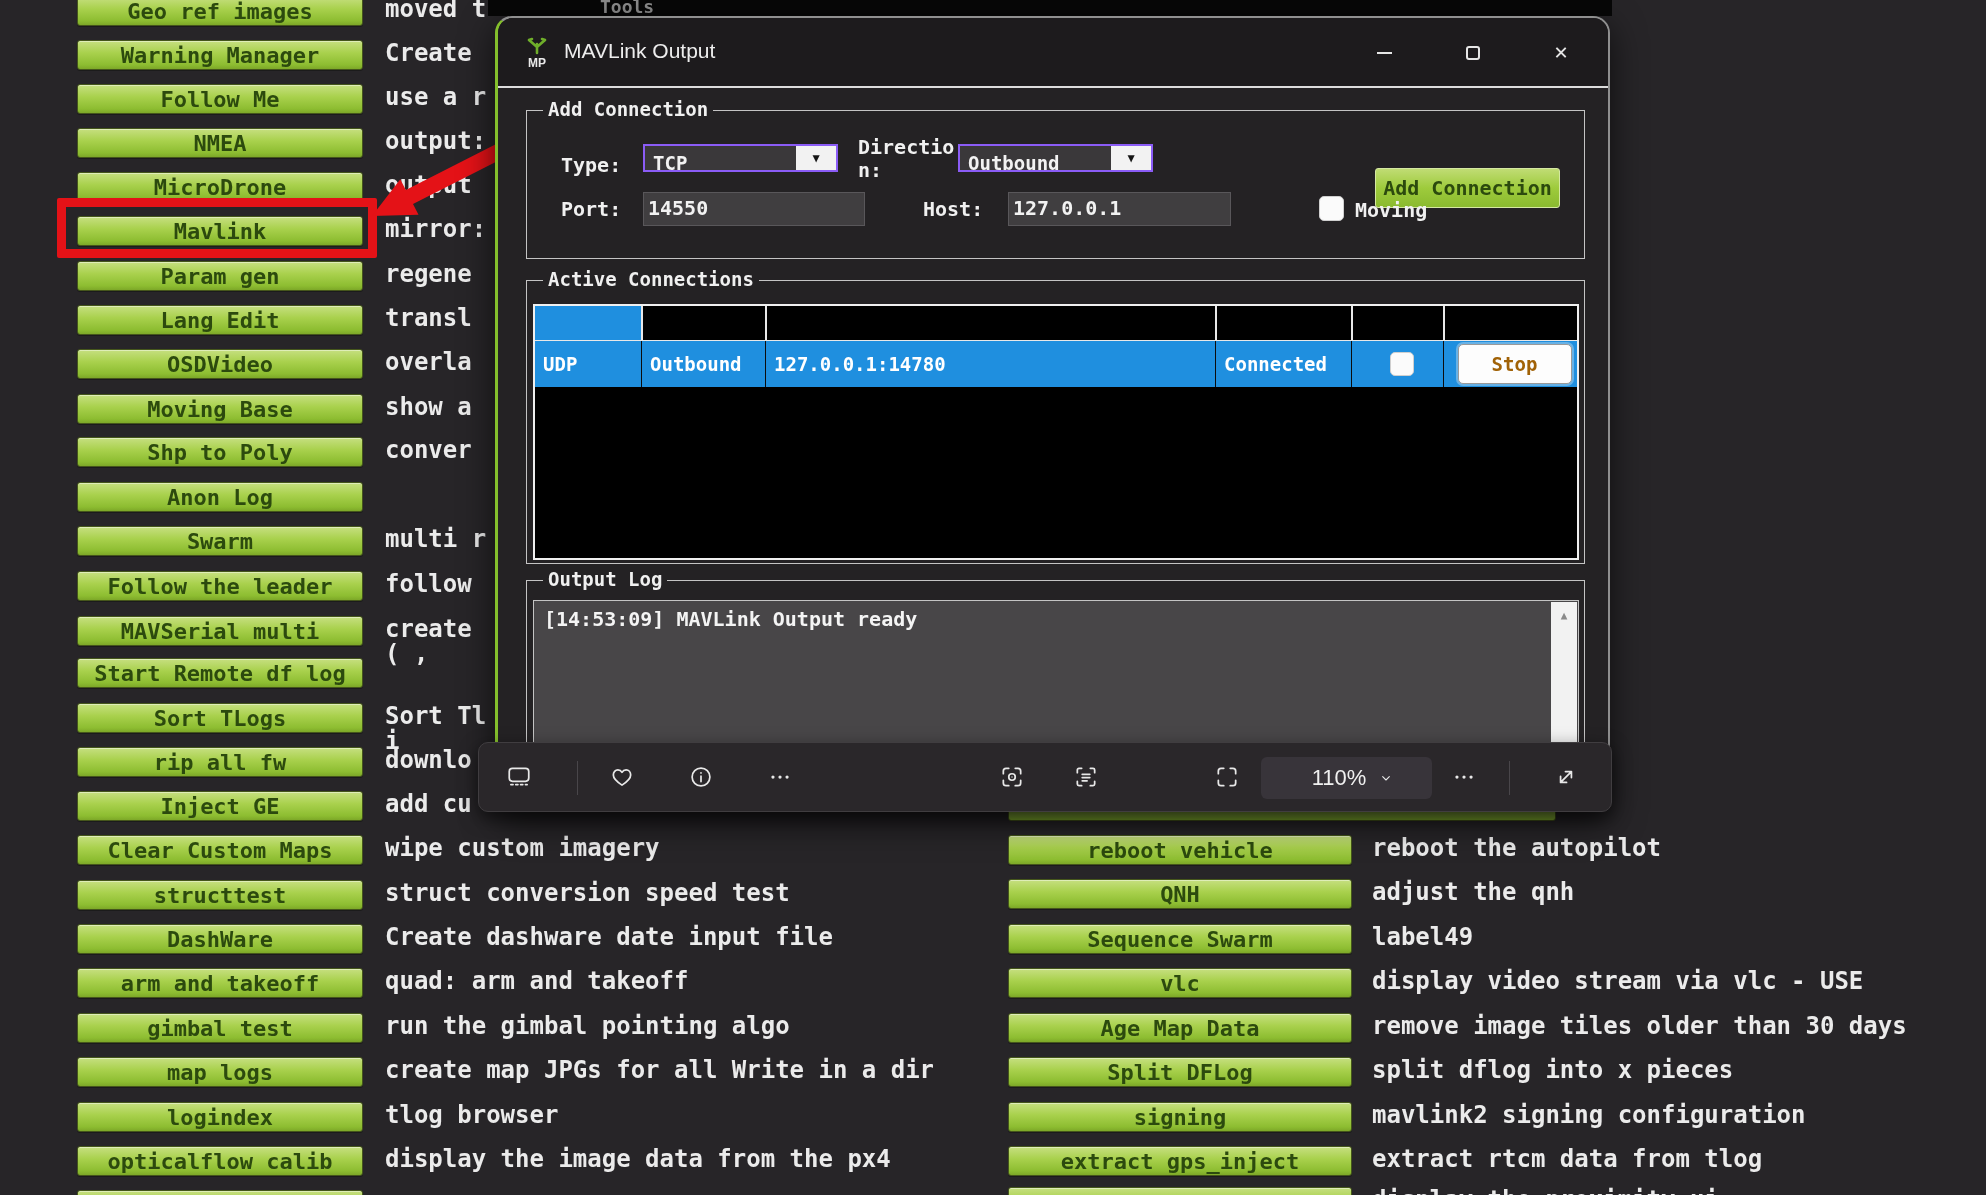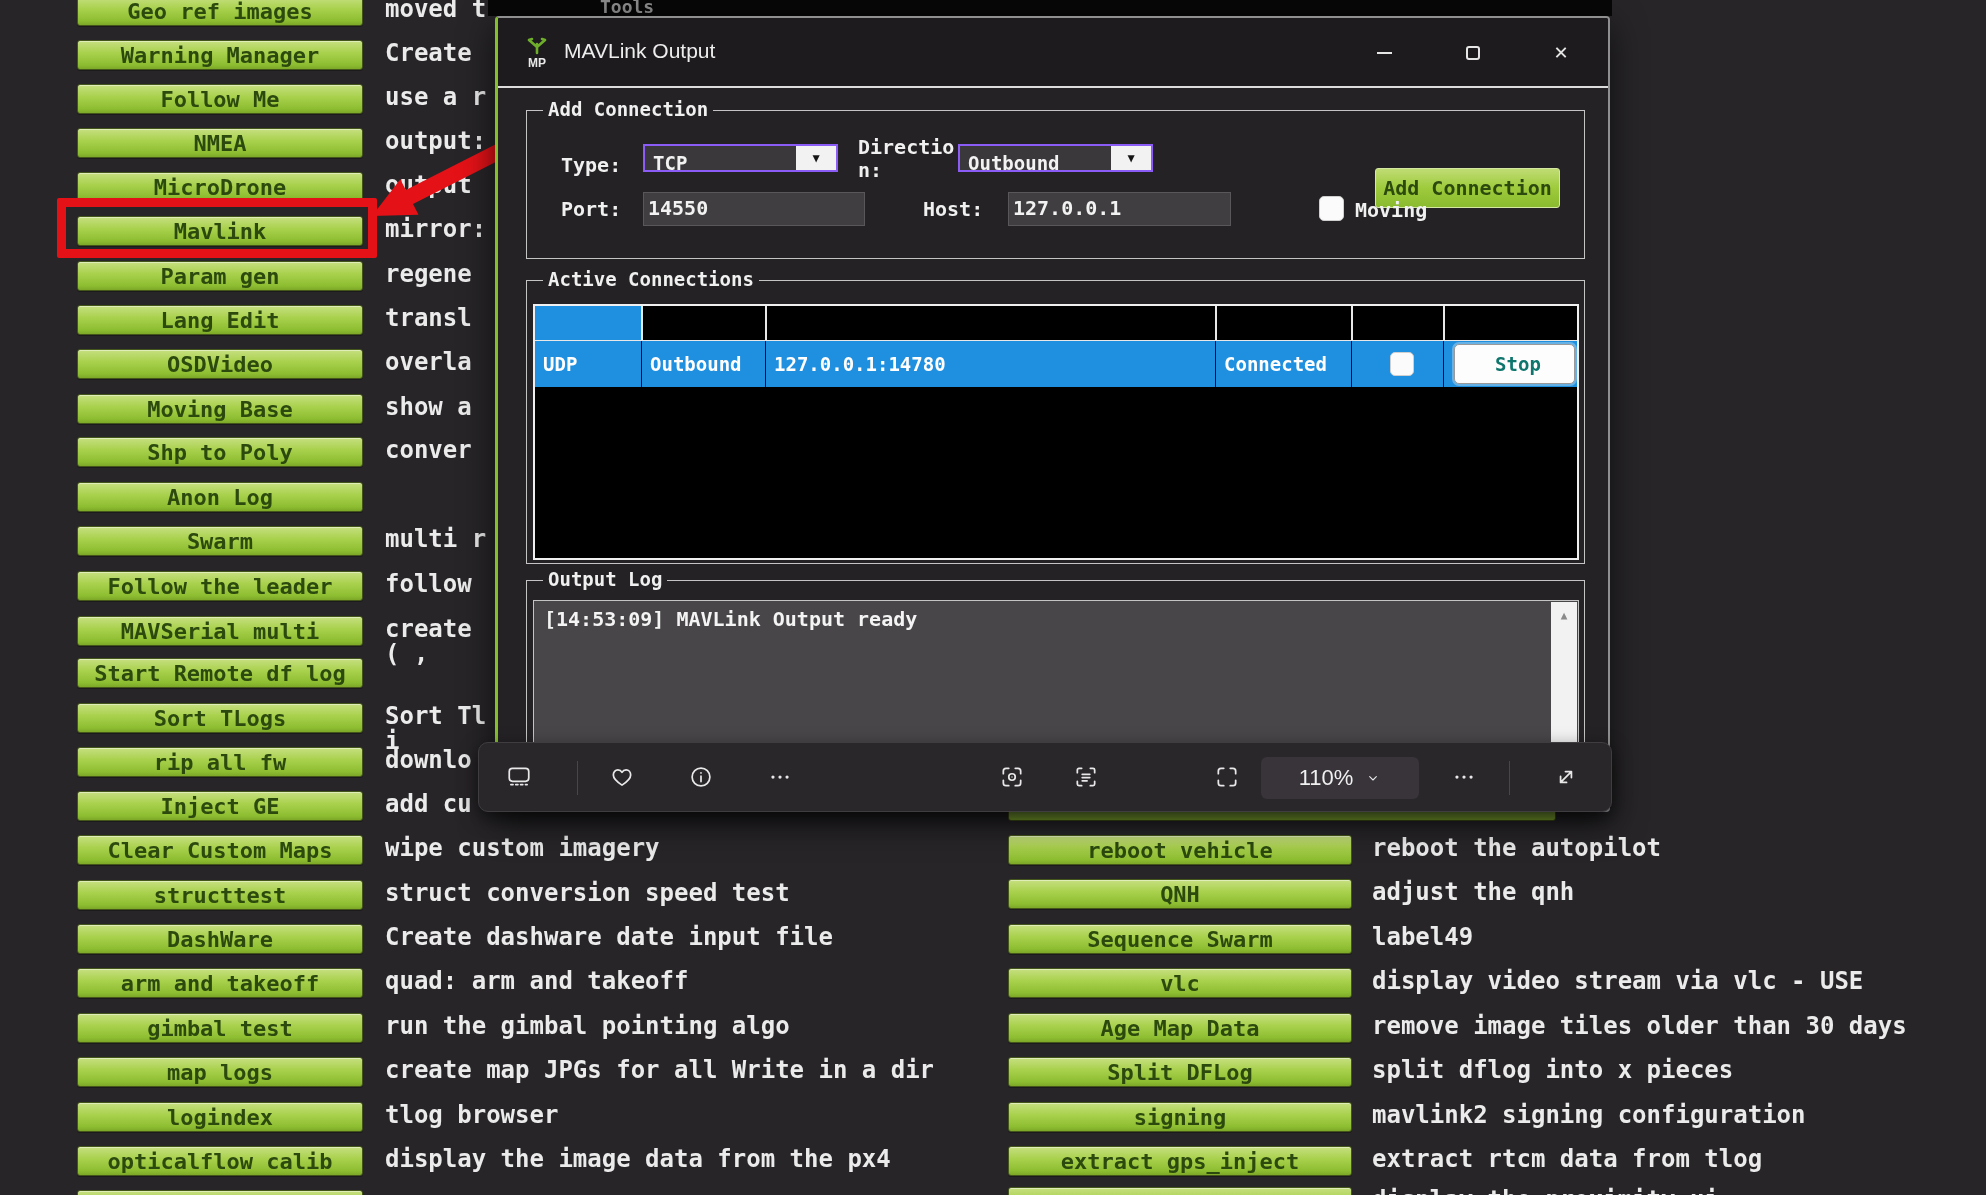--- a/index.html
+++ b/index.html
@@ -27,21 +27,21 @@
   .wide-partial{position:absolute;left:1008px;top:792px;width:548px;height:29px;z-index:1;
         background:linear-gradient(180deg,#c6df80,#8dbd31);border:1px solid #45561b;border-radius:3px;box-sizing:border-box;}
   .topstrip{position:absolute;left:488px;top:0;width:1124px;height:16px;background:#070707;overflow:hidden;z-index:3;}
   .topstrip span{position:absolute;left:112px;top:-4px;font:bold 18px "DejaVu Sans Mono",monospace;color:#8f8f8f;}
   
   .redrect{position:absolute;left:57px;top:198px;width:320px;height:60px;border:9px solid #e41217;
            border-radius:2px;z-index:5;box-sizing:border-box;}
   #arrow-svg{position:absolute;left:0;top:0;z-index:5;pointer-events:none;}
   
   .dlg{position:absolute;left:495px;top:16px;width:1115px;height:796px;background:#242224;
-       border:2px solid #8f8f8f;border-left:3px solid #84bf2c;border-radius:4px;z-index:10;
+       border:2px solid #8f8f8f;border-left:3px solid #84bf2c;border-radius:17px;z-index:10;
        overflow:hidden;box-sizing:border-box;box-shadow:0 10px 34px rgba(0,0,0,.65);}
   .tbar{position:absolute;left:0;top:0;width:100%;height:70px;background:#1d1b1d;
         border-bottom:2px solid #dcdcdc;box-sizing:border-box;}
   .tbar .ttl{position:absolute;left:66px;top:21px;font:400 21px "Liberation Sans",sans-serif;color:#ededed;}
   .winbtn{position:absolute;top:12px;width:46px;height:46px;display:flex;align-items:center;justify-content:center;}
   .win-min-glyph{width:15px;height:2px;background:#e6e6e6;}
   .win-max-glyph{width:14px;height:14px;border:2px solid #e6e6e6;border-radius:3px;box-sizing:border-box;}
   .win-close-glyph{font:18px "DejaVu Sans",sans-serif;color:#e6e6e6;line-height:1;}
   .grp{position:absolute;border:1px solid #c4c4c4;box-sizing:border-box;}
   .grp .legend{position:absolute;top:-13px;left:16px;background:#242224;padding:0 5px;
@@ -64,36 +64,36 @@
   .th:nth-child(2){width:124px;}.th:nth-child(3){width:450px;}
   .th:nth-child(4){width:136px;}.th:nth-child(5){width:92px;}.th:nth-child(6){width:134px;}
   .trow{display:flex;height:46px;background:#1f8fdf;}
   .td{font:bold 19px "DejaVu Sans Mono",monospace;color:#fff;padding:0 0 0 8px;box-sizing:border-box;height:100%;
       display:flex;align-items:center;border-left:1px solid #0c0c0c;overflow:hidden;white-space:nowrap;}
   .td:nth-child(1){width:106px;border-left:none;}
   .td:nth-child(2){width:124px;}.td:nth-child(3){width:450px;}
   .td:nth-child(4){width:136px;}.td:nth-child(5){width:92px;justify-content:center;}
   .td:nth-child(6){width:134px;justify-content:center;}
   .rowcbx{width:24px;height:24px;background:#fbfbfb;border:1px solid #cfcfcf;border-radius:5px;box-sizing:border-box;}
-  .stopbtn{width:112px;height:38px;background:#fdfdfd;color:#0f766e;font:bold 19px "DejaVu Sans Mono",monospace;
+  .stopbtn{width:112px;height:38px;background:#fdfdfd;color:#a16207;font:bold 19px "DejaVu Sans Mono",monospace;
       border:1px solid #9a9a9a;border-radius:5px;display:flex;align-items:center;justify-content:center;
-      box-shadow:0 0 0 2px rgba(240,240,240,.35);padding-left:7px;}
+      box-shadow:0 0 0 2px rgba(240,240,240,.35);}
   .logbox{position:absolute;background:#484648;border:1px solid #c4c4c4;overflow:hidden;box-sizing:border-box;}
   .logtext{position:absolute;left:10px;top:6px;font:bold 20px "DejaVu Sans Mono",monospace;color:#f4f4f4;white-space:pre;}
   .vscroll{position:absolute;top:1px;right:1px;bottom:1px;width:26px;background:#f2f2f2;}
   .vscroll .up{width:26px;height:26px;display:flex;align-items:center;justify-content:center;color:#8a8a8a;font-size:11px;}
   
   .ptoolbar{position:absolute;left:478px;top:742px;width:1134px;height:70px;background:#2a272a;
       border:1px solid #403d40;border-radius:10px;z-index:30;box-shadow:0 6px 18px rgba(0,0,0,.55);box-sizing:border-box;}
   .tic{position:absolute;top:50%;transform:translate(-50%,-50%);width:26px;height:26px;}
   .tic svg{display:block;width:26px;height:26px;stroke:#e8e8e8;fill:none;stroke-width:1.6;stroke-linecap:round;stroke-linejoin:round;}
   .tdiv{position:absolute;top:18px;width:1px;height:34px;background:#49464a;}
   .zpill{position:absolute;left:782px;top:14px;width:158px;height:42px;background:#38343a;border-radius:6px;
       display:flex;align-items:center;justify-content:center;gap:12px;color:#f0f0f0;
-      font:400 22px "Liberation Sans",sans-serif;}
+      font:400 22px "Liberation Sans",sans-serif;padding-left:13px;}
   .zpill svg{width:16px;height:16px;stroke:#e8e8e8;fill:none;stroke-width:1.6;stroke-linecap:round;stroke-linejoin:round;}
 </style>
 </head>
 <body>
 
 <div id="screen">
 
   <div>
 
   <div class="lrow" style="top: 11px;">

